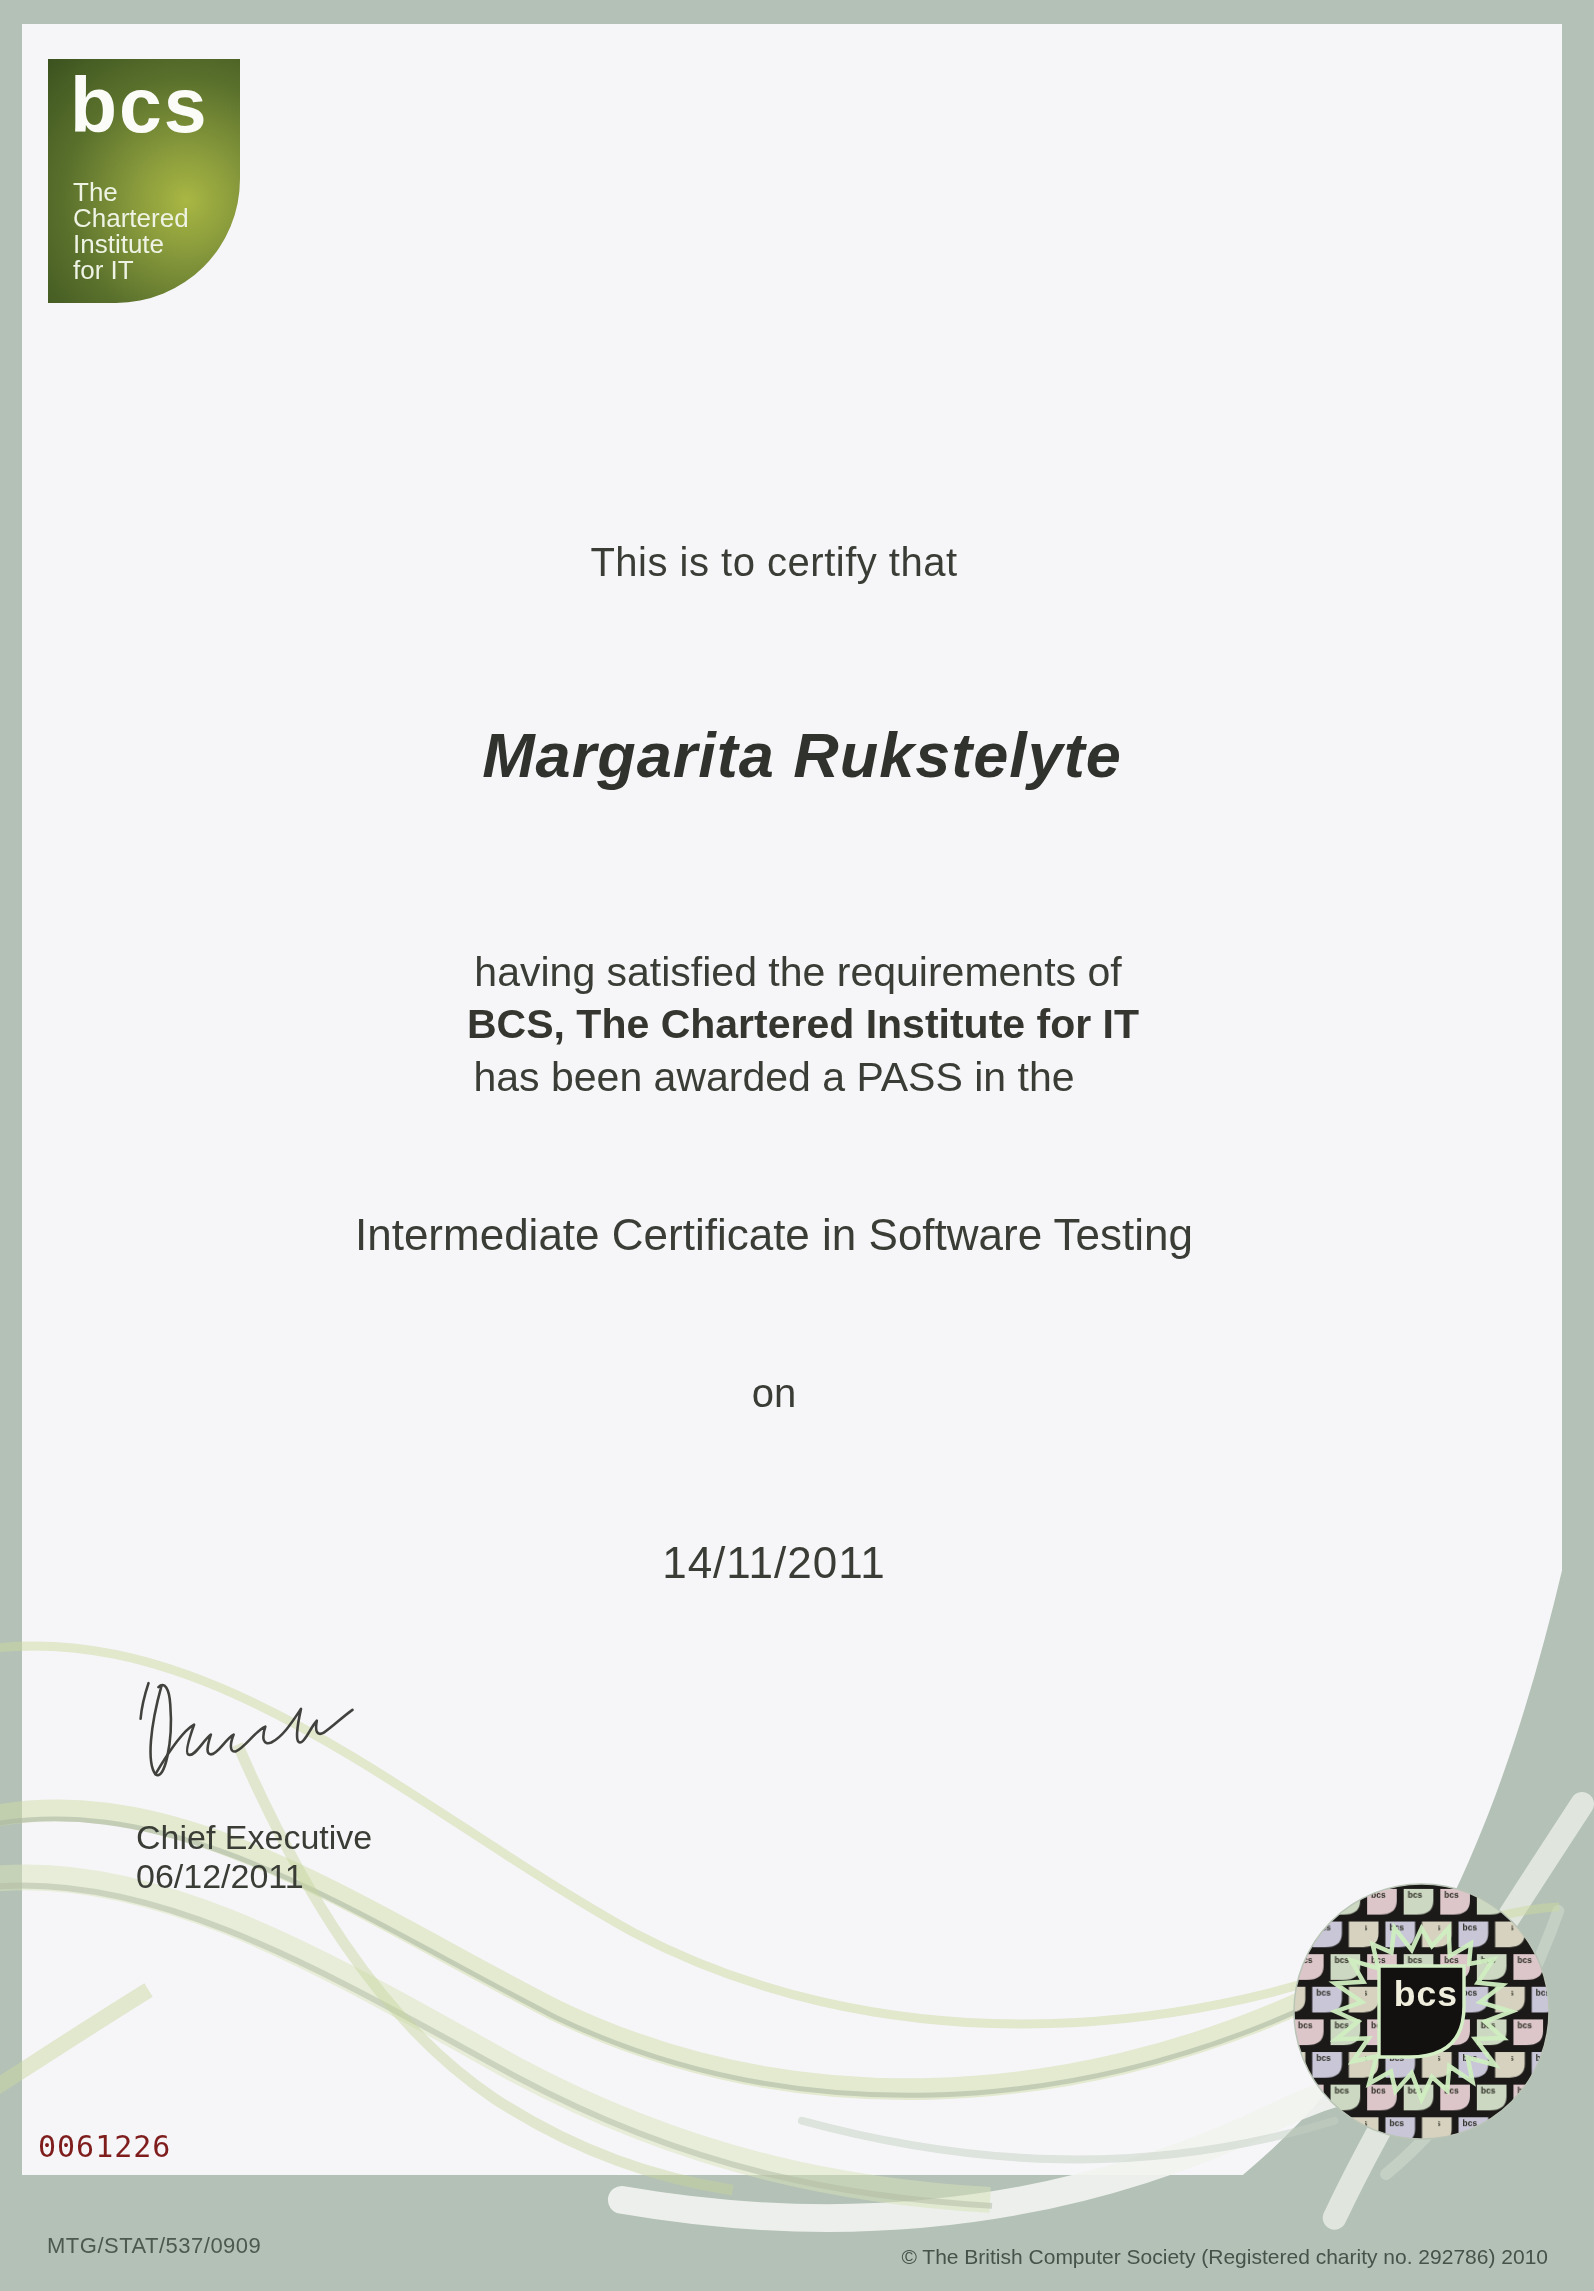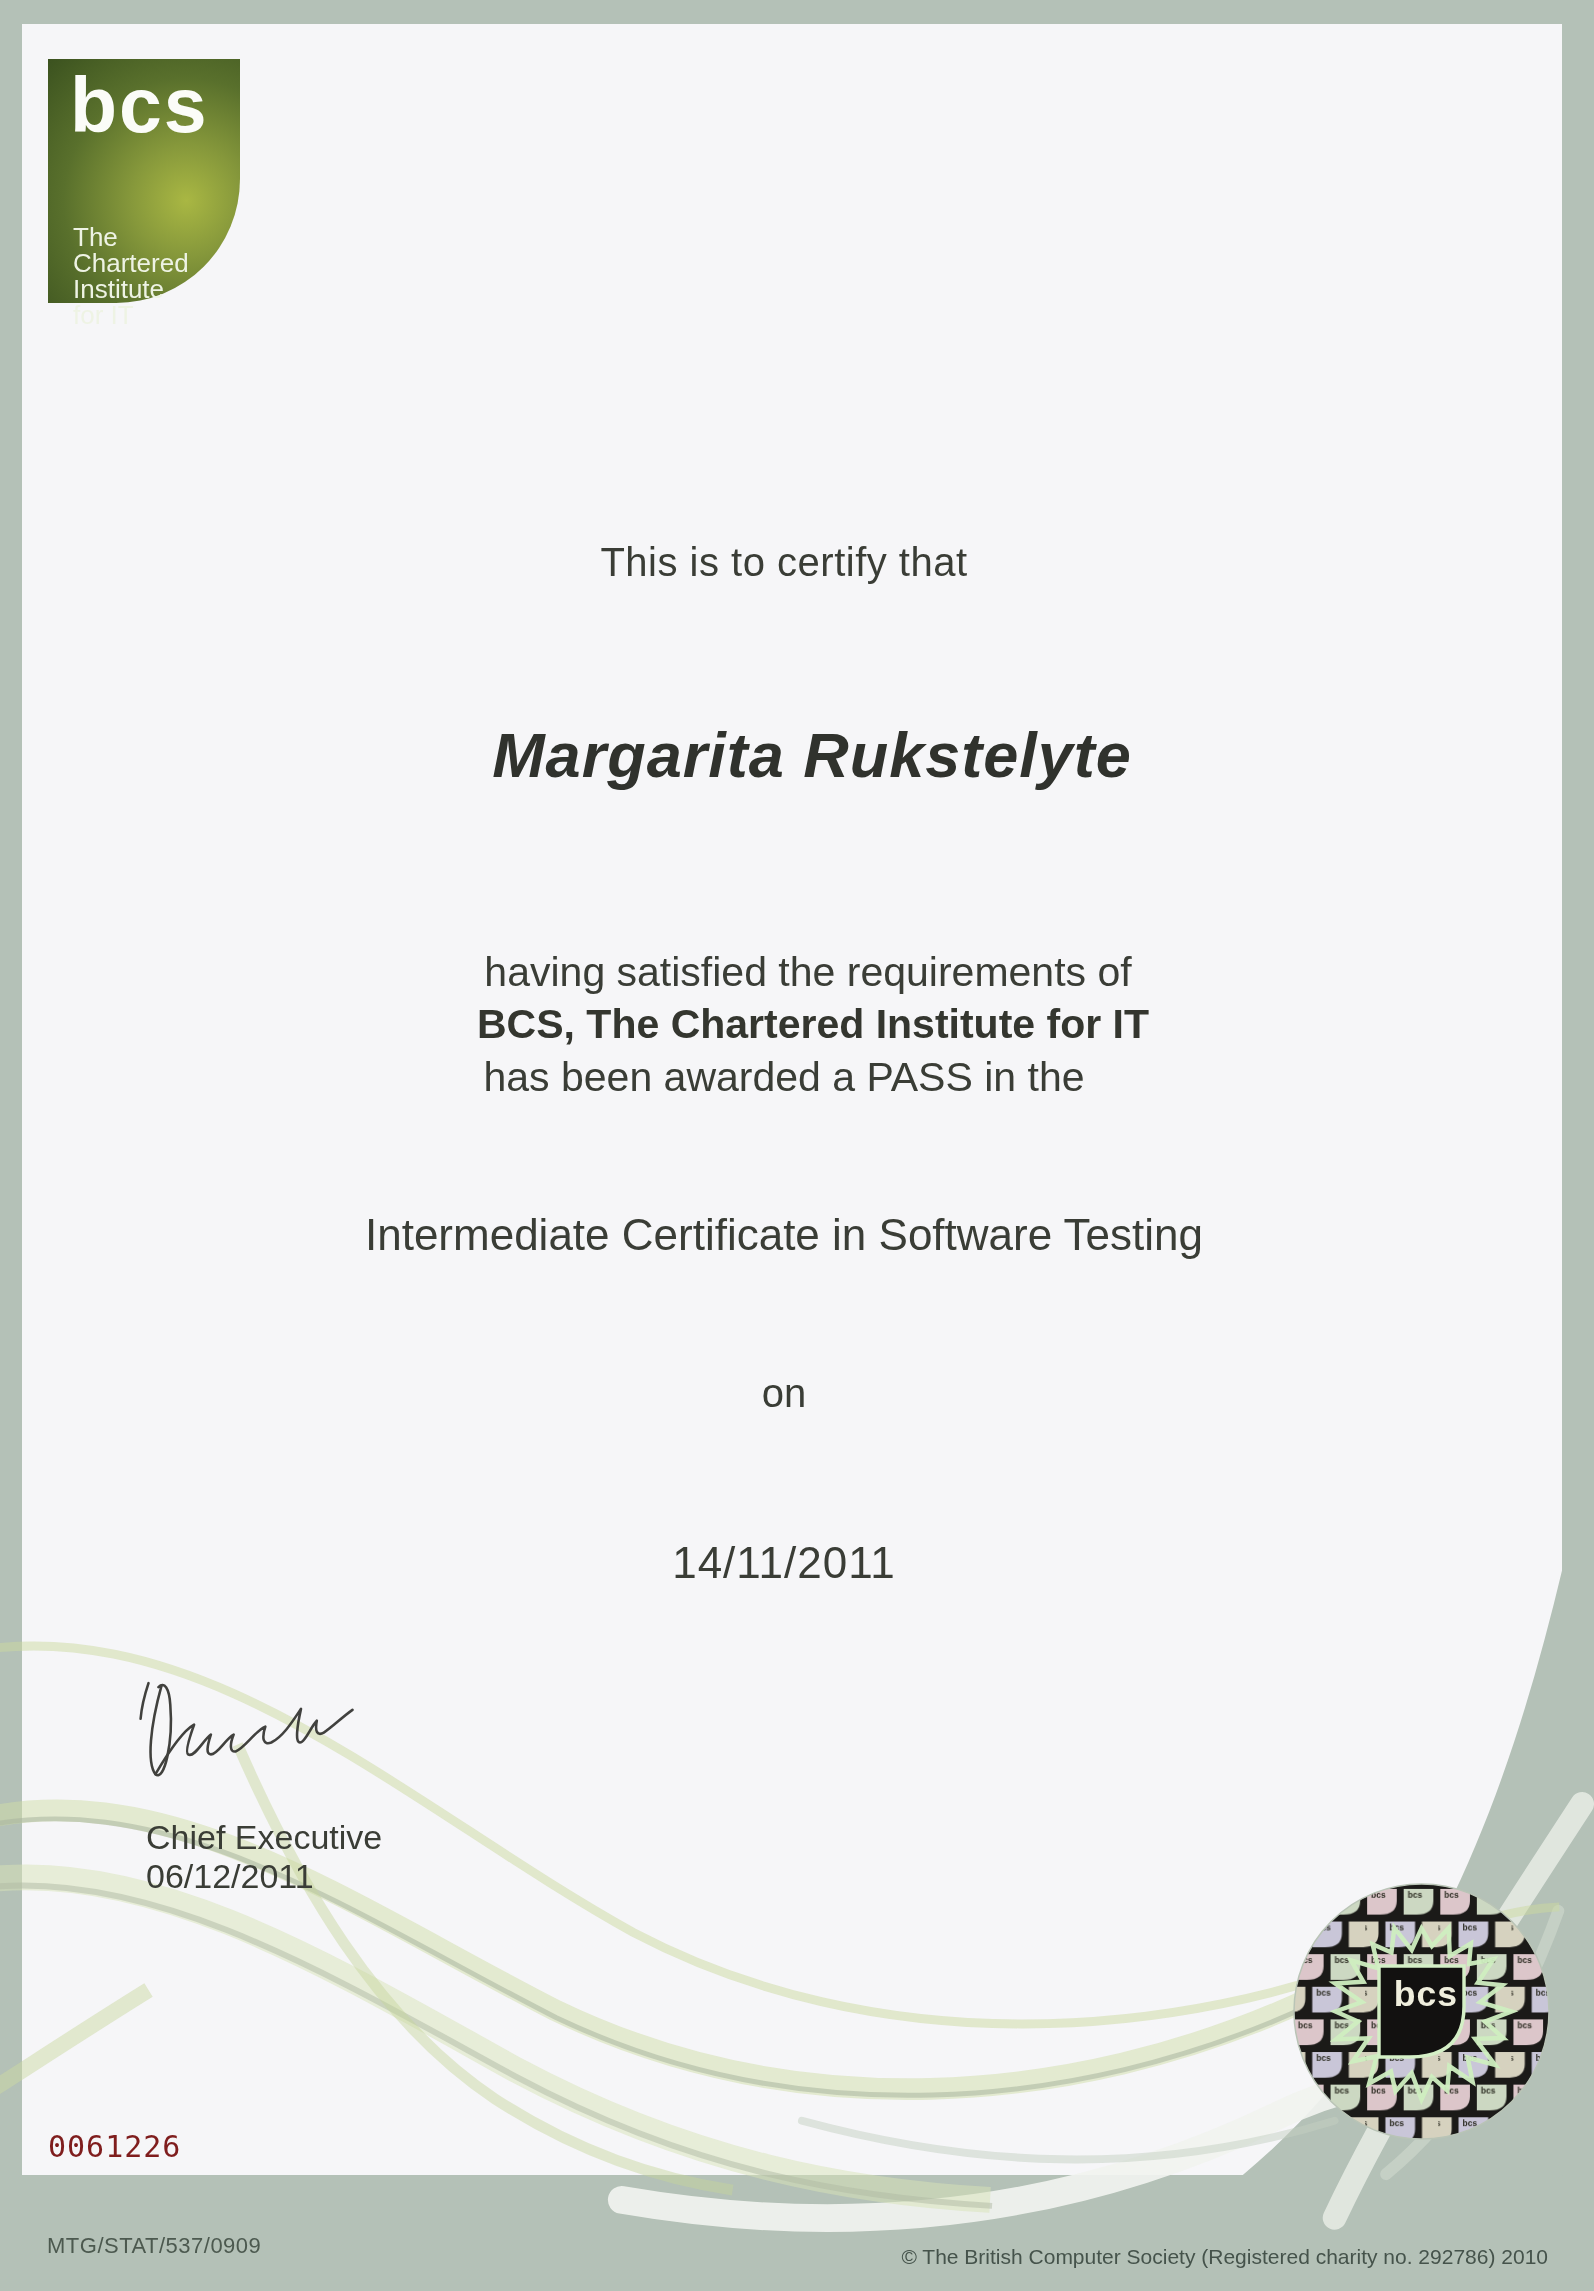--- a/index.html
+++ b/index.html
@@ -2,41 +2,41 @@
 <html><head>
 <meta charset="utf-8">
 <style>
   html,body{margin:0;padding:0;}
   .canvas{position:relative;width:1595px;height:2292px;background:#b4c1b7;overflow:hidden;
           font-family:"Liberation Sans",sans-serif;color:#3a3d36;}
   
   .page{position:absolute;left:22px;top:24px;width:1540px;height:2151px;background:#f6f6f8;z-index:1;}
   
   .deco{position:absolute;left:0;top:0;z-index:2;pointer-events:none;}
-  .textlayer{position:absolute;left:14px;top:24px;width:1540px;height:1693px;z-index:3;}
+  .textlayer{position:absolute;left:4px;top:24px;width:1540px;height:1693px;z-index:3;}
   .c{position:absolute;left:0;width:100%;text-align:center;}
   .intro{top:516px;font-size:40px;letter-spacing:0.5px;}
   .name{top:695px;font-size:63px;font-weight:bold;font-style:italic;color:#30322d;letter-spacing:1px;padding-left:28px;}
   .bodyline1{top:925px;font-size:41px;padding-left:24px;}
   .bodyline2{top:977px;font-size:41px;font-weight:bold;color:#34362f;padding-left:29px;}
   .bodyline3{top:1030px;font-size:41px;}
   .qual{top:1186px;font-size:44px;}
   .onword{top:1347px;font-size:40px;}
   .examdate{top:1514px;font-size:44px;letter-spacing:1px;}
   .signblock{position:absolute;left:102px;top:1794px;font-size:34px;line-height:39px;margin-left:30px;}
   .details{position:absolute;left:693px;top:1720px;font-size:34px;line-height:39px;}
   .serial{position:absolute;left:34px;top:2105px;font-family:"DejaVu Sans Mono",monospace;
           font-size:30px;color:#7f1d1d;letter-spacing:1px;}
   
   .logo{position:absolute;left:48px;top:59px;width:192px;height:244px;
         border-bottom-right-radius:124px;
         background:radial-gradient(circle at 72% 58%, #a9b743 0%, #86983b 28%, #59702c 62%, #3b521f 100%);
         z-index:3;}
   .logo .word{position:absolute;left:22px;top:2px;font-size:77px;font-weight:bold;color:#fbfcf8;letter-spacing:2px;}
-  .logo .tag{position:absolute;left:25px;top:120px;font-size:26px;line-height:26px;color:#eef3e4;font-weight:normal;margin-top:45px;}
+  .logo .tag{position:absolute;left:25px;top:120px;font-size:26px;line-height:26px;color:#eef3e4;font-weight:normal;}
   
   .seal{position:absolute;left:1292px;top:1882px;width:259px;height:259px;z-index:4;}
   
   .foot-left{position:absolute;left:47px;top:2233px;font-size:22px;color:#4c594f;letter-spacing:0.5px;z-index:3;}
   .foot-right{position:absolute;right:47px;top:2235px;font-size:21px;color:#45534b;z-index:3;margin-top:10px;}
 </style>
 </head>
 <body>
 
 <div class="canvas">

